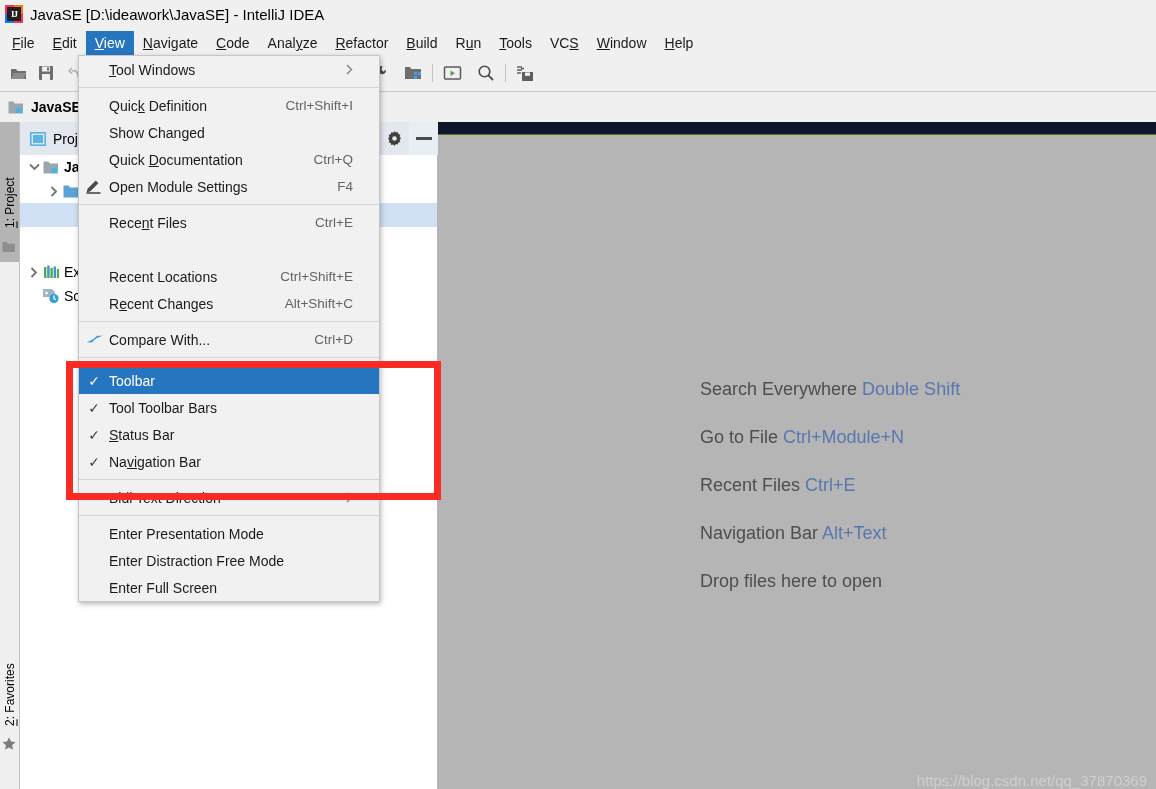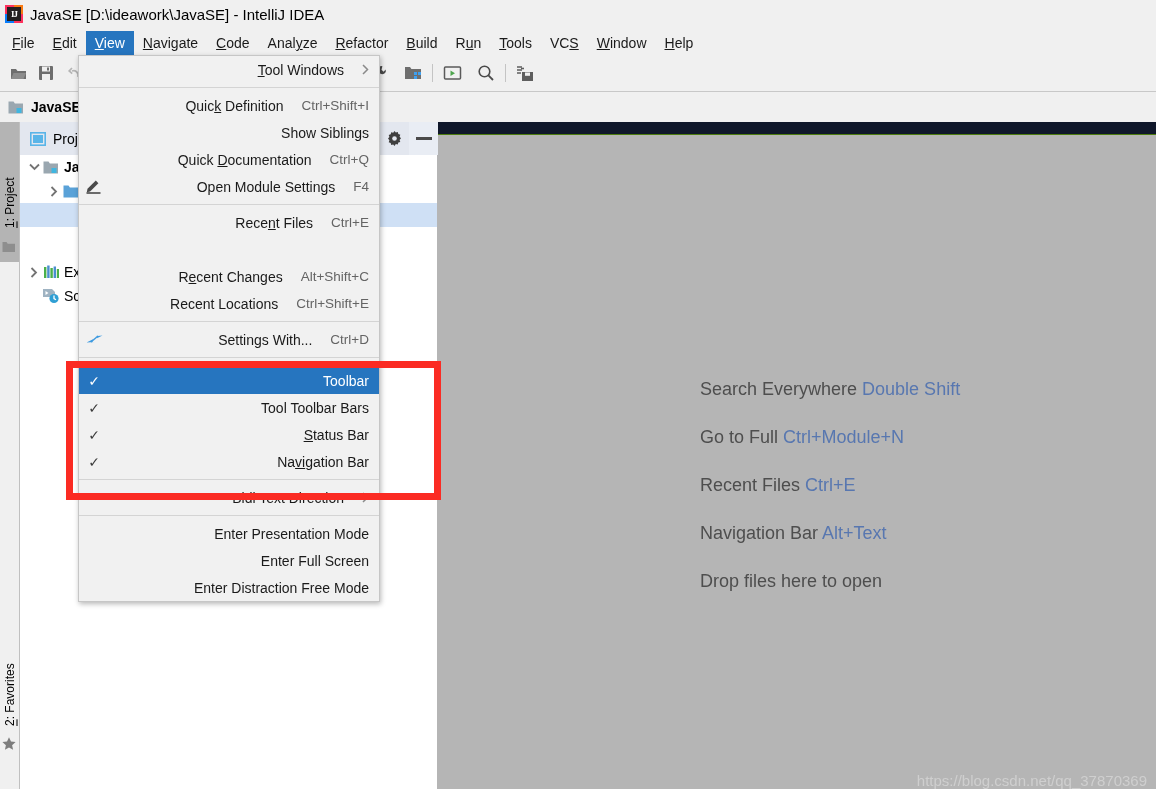--- a/index.html
+++ b/index.html
@@ -224,25 +224,24 @@
     box-sizing: border-box;
     padding: 0;
     z-index: 40;
   }
   .menu-item {
     position: relative;
     display: flex; align-items: center;
     height: 27px;
     font-size: 14px;
     color: #1a1a1a;
-    padding: 0 10px 0 0;
+    padding: 0 26px 0 0;
     box-sizing: border-box;
     cursor: default;
     white-space: nowrap;
-    text-align: right;
   }
   .menu-item.highlight { background: #2675bf; color: #ffffff; }
   .mi-gutter {
     width: 30px; flex: 0 0 auto;
     display: flex; align-items: center; justify-content: center;
     height: 27px;
   }
   .mi-label { flex: 1 1 auto; }
   .mi-label u { text-decoration: underline; }
   .mi-shortcut {
@@ -551,21 +550,21 @@
             </svg>
         </span>
         <span class="tr-label">Scratches and Consoles</span>
       </div>
     </div>
   </div>
 
   <div class="editor">
     <div class="tips" id="tips">
         <div class="tip-row"><span>Search Everywhere </span><span class="key">Double Shift</span></div>
-        <div class="tip-row"><span>Go to Full </span><span class="key">Ctrl+Module+N</span></div>
+        <div class="tip-row"><span>Go to File </span><span class="key">Ctrl+Module+N</span></div>
         <div class="tip-row"><span>Recent Files </span><span class="key">Ctrl+E</span></div>
         <div class="tip-row"><span>Navigation Bar </span><span class="key">Alt+Text</span></div>
         <div class="tip-row"><span>Drop files here to open</span></div>
       </div>
     <div class="watermark">https://blog.csdn.net/qq_37870369</div>
   </div>
 
   <div class="menu" id="viewmenu">
       <div class="menu-item">
         <span class="mi-gutter"></span>
@@ -577,21 +576,21 @@
         </span>
       </div>
       <div class="menu-sep"></div>
       <div class="menu-item">
         <span class="mi-gutter"></span>
         <span class="mi-label">Quic<u>k</u> Definition</span>
         <span class="mi-shortcut">Ctrl+Shift+I</span>
       </div>
       <div class="menu-item">
         <span class="mi-gutter"></span>
-        <span class="mi-label">Show Siblings</span>
+        <span class="mi-label">Show Changed</span>
       </div>
       <div class="menu-item">
         <span class="mi-gutter"></span>
         <span class="mi-label">Quick <u>D</u>ocumentation</span>
         <span class="mi-shortcut">Ctrl+Q</span>
       </div>
       <div class="menu-item">
         <span class="mi-gutter">
           <svg width="16" height="14" viewBox="0 0 16 14">
             <path d="M1.5 8.8L9.8 0.6l2.6 2.6-8.3 8.3-3.3.7z" fill="#4a4a4a"></path>
@@ -605,38 +604,38 @@
       <div class="menu-item">
         <span class="mi-gutter"></span>
         <span class="mi-label">Rece<u>n</u>t Files</span>
         <span class="mi-shortcut">Ctrl+E</span>
       </div>
       <div class="menu-item">
         <span class="mi-gutter"></span>
       </div>
       <div class="menu-item">
         <span class="mi-gutter"></span>
+        <span class="mi-label">Recent Locations</span>
+        <span class="mi-shortcut">Ctrl+Shift+E</span>
+      </div>
+      <div class="menu-item">
+        <span class="mi-gutter"></span>
         <span class="mi-label">R<u>e</u>cent Changes</span>
         <span class="mi-shortcut">Alt+Shift+C</span>
-      </div>
-      <div class="menu-item">
-        <span class="mi-gutter"></span>
-        <span class="mi-label">Recent Locations</span>
-        <span class="mi-shortcut">Ctrl+Shift+E</span>
       </div>
       <div class="menu-sep"></div>
       <div class="menu-item">
         <span class="mi-gutter">
           <svg width="17" height="13" viewBox="0 0 17 13">
             <path d="M0.5 9.5L7 6.3l-.7 3 3-.4z" fill="#3d9ae0"></path>
             <path d="M16.5 2.5l-5.6 2.7.7-2.4-2.6.4z" fill="#3d9ae0"></path>
             <path d="M5 9L12 3" stroke="#3d9ae0" stroke-width="1.4"></path>
           </svg>
         </span>
-        <span class="mi-label">Settings With...</span>
+        <span class="mi-label">Compare With...</span>
         <span class="mi-shortcut">Ctrl+D</span>
       </div>
       <div class="menu-sep"></div>
       <div class="menu-sep"></div>
       <div class="menu-item highlight">
         <span class="mi-gutter">
           <span class="check">✓</span>
         </span>
         <span class="mi-label">Toolbar</span>
       </div>
@@ -668,23 +667,23 @@
           </svg>
         </span>
       </div>
       <div class="menu-sep"></div>
       <div class="menu-item">
         <span class="mi-gutter"></span>
         <span class="mi-label">Enter Presentation Mode</span>
       </div>
       <div class="menu-item">
         <span class="mi-gutter"></span>
+        <span class="mi-label">Enter Distraction Free Mode</span>
+      </div>
+      <div class="menu-item">
+        <span class="mi-gutter"></span>
         <span class="mi-label">Enter Full Screen</span>
       </div>
-      <div class="menu-item">
-        <span class="mi-gutter"></span>
-        <span class="mi-label">Enter Distraction Free Mode</span>
-      </div>
     </div>
 
   <div class="redbox"></div>
 
 </div>
 
 </body></html>

